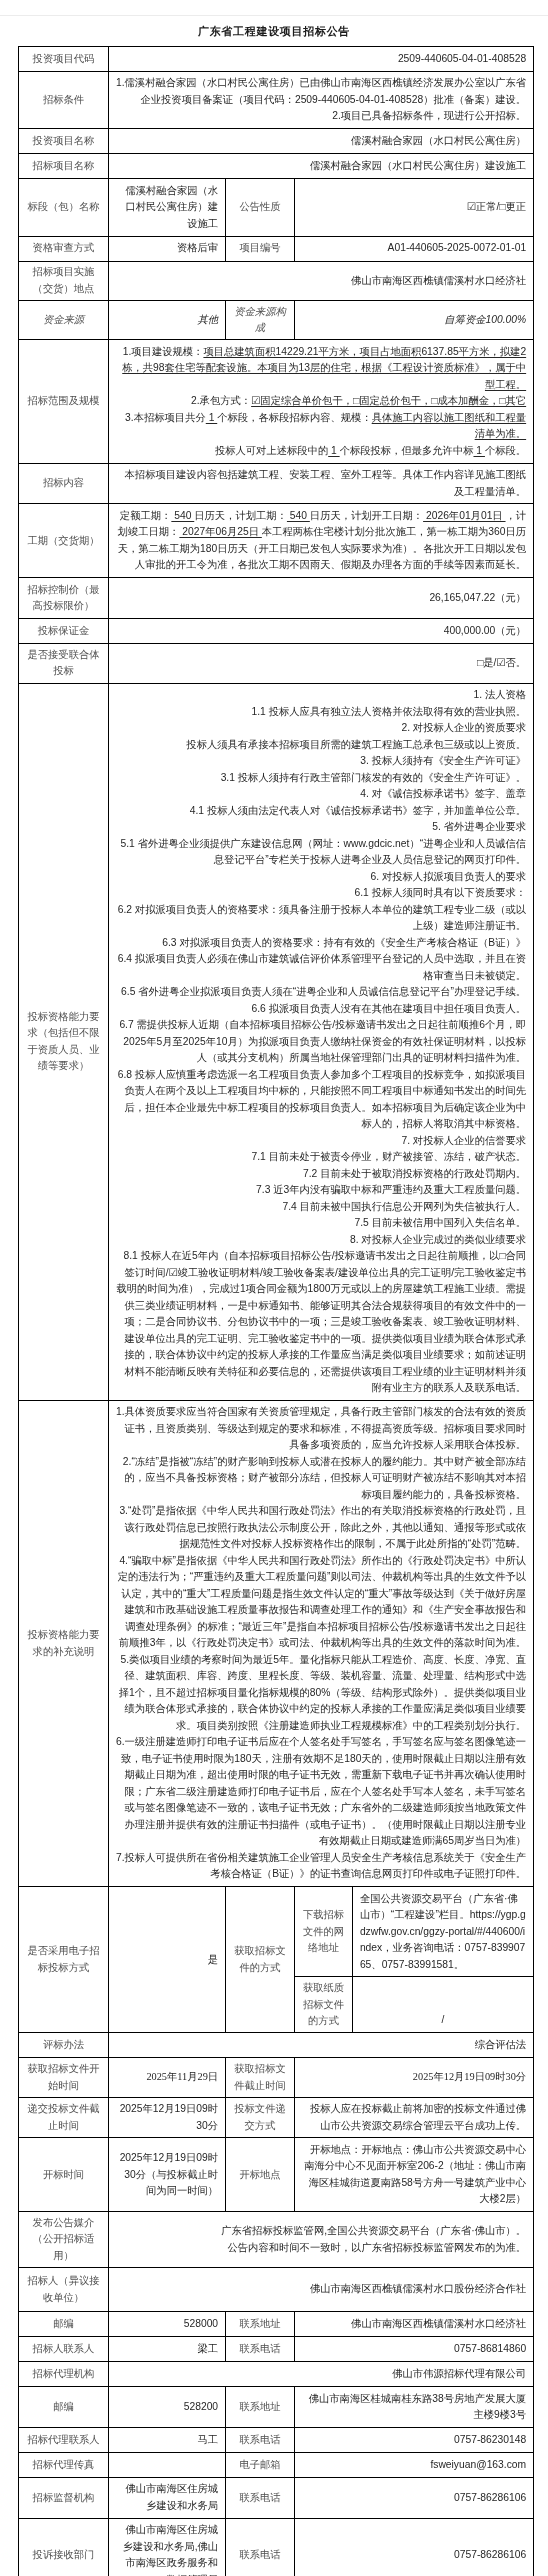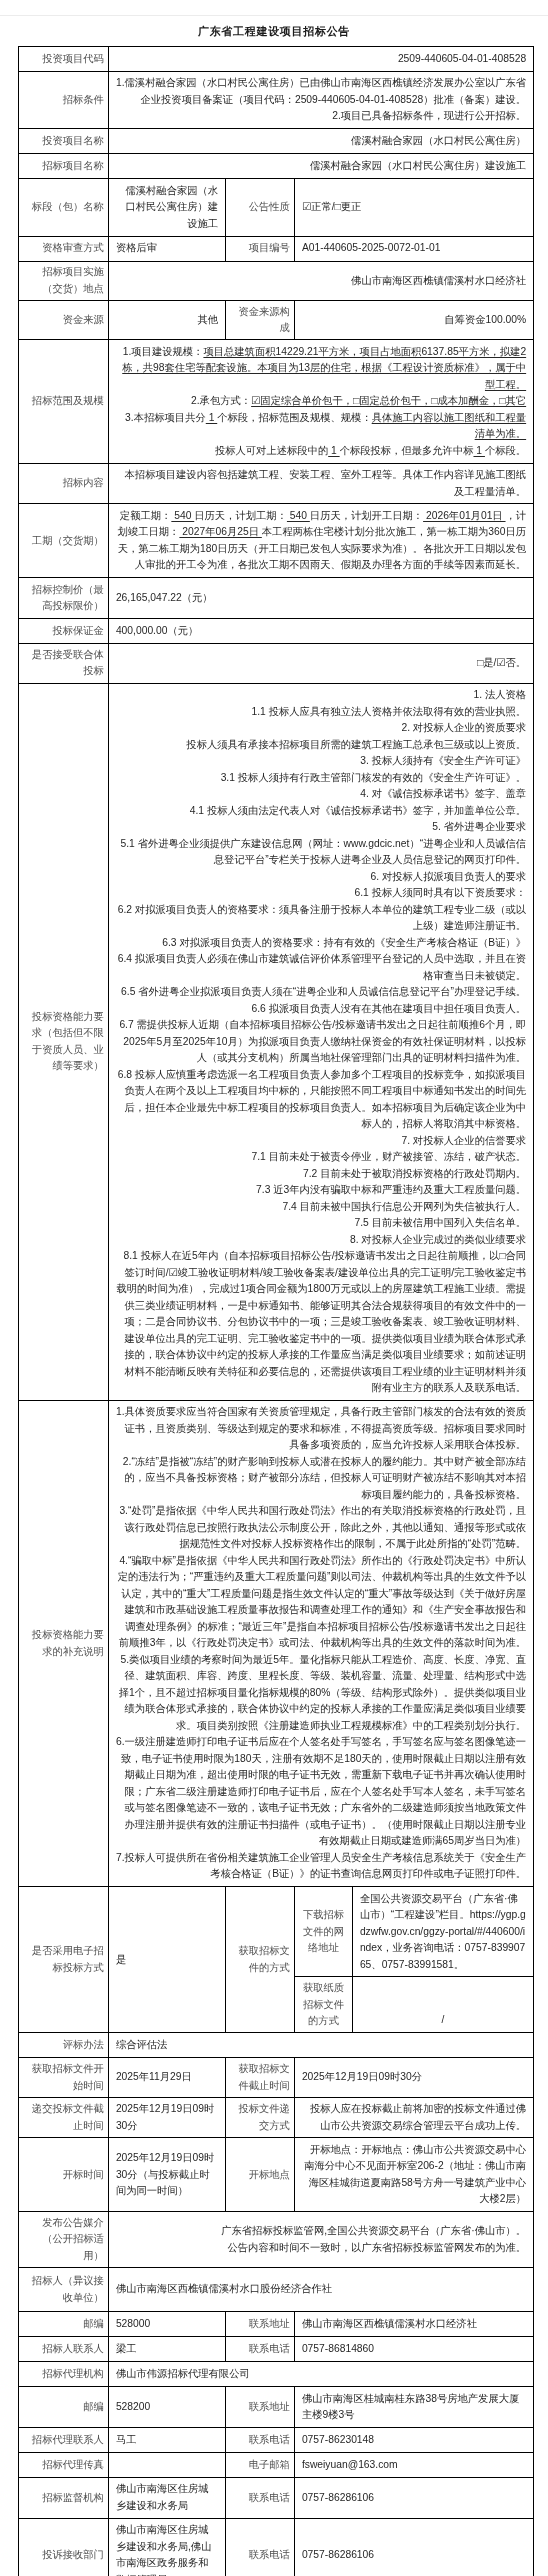--- a/index.html
+++ b/index.html
@@ -2,44 +2,44 @@
 <html style="font-size:11px"><head>
 <meta charset="utf-8">
 <style>
   html,body{margin:0;padding:0;background:#fff;}
   body{width:548px;font-family:"Liberation Sans","DejaVu Sans",sans-serif;color:#2b2b2b;}
   .top-rule{height:15px;border-bottom:1.4px solid #ececec;}
   .page-title{font-size:11px;font-weight:bold;text-align:center;color:#1c1c1c;padding:8.2px 0 6.9px 0;letter-spacing:0.7px;}
   table.doc{border-collapse:collapse;table-layout:fixed;width:514px;margin:0 0 1.4px 18px;}
   col.c1{width:90px;} col.c2{width:117px;} col.c3{width:69px;} col.c4{width:239px;}
   td{border:0.7px solid #000;vertical-align:middle;font-size:10.3px;line-height:16.5px;word-break:break-all;}
-  td.lbl{text-align:right;color:#4f4f4f;padding:2.7px 4.1px;}
+  td.lbl{text-align:center;color:#4f4f4f;padding:2.7px 4.1px;}
   td.val{padding:3.4px 6.9px;text-align:right;color:#262626;}
-  td.val.ctr{text-align:left;}
+  td.val.ctr{text-align:right;}
   td.nested{padding:0;}
   .ln{min-height:16.5px;}
   .u{text-decoration:underline;text-underline-offset:2.1px;}
   .subrow{display:flex;align-items:stretch;}
   .subrow + .subrow{border-top:0.7px solid #000;align-items:flex-end;}
   .sublbl{width:58px;flex:0 0 58px;border-right:0.7px solid #000;display:flex;align-items:center;justify-content:center;text-align:center;color:#4f4f4f;padding:2.7px 4.1px;box-sizing:border-box;}
   .subval{flex:1;display:flex;align-items:center;padding:3.4px 6.9px;color:#262626;box-sizing:border-box;}
   .subval.ctr{justify-content:center;}
   .subrow.r1{min-height:82px;}
   .subrow.r2{min-height:49px;}
   tr{height:25px;}
   tr[data-name="tender-conditions"]{height:51px;}
   tr[data-name="section-package"]{height:49px;}
   tr[data-name="implementation-site"]{height:36px;}
-  tr[data-name="fund-source"]{height:36px;}
+  tr[data-name="fund-source"]{height:36px;font-style:italic;}
   tr[data-name="tender-scope"]{height:96px;}
   tr[data-name="tender-content"]{height:36px;}
   tr[data-name="construction-period"]{height:73px;}
   tr[data-name="tender-control-price"]{height:41px;}
   tr[data-name="joint-venture"]{height:36px;margin-left:39px;}
-  tr[data-name="doc-obtain-time"]{height:36px;}
+  tr[data-name="doc-obtain-time"]{height:36px;font-family:Liberation Serif, serif;}
   tr[data-name="bid-submission"]{height:36px;padding-left:8px;}
   tr[data-name="bid-opening"]{height:51px;}
   tr[data-name="announcement-media"]{height:49px;}
   tr[data-name="tenderer"]{height:44px;}
   tr[data-name="agency-postcode"]{height:36px;}
   tr[data-name="supervision-agency"]{height:36px;}
   tr[data-name="complaint-receiving"]{height:60px;}
 </style>
 </head>
 <body>
@@ -94,21 +94,21 @@
         <td class="lbl" data-name="fund-source-label">资金来源</td>
         <td class="val" data-name="fund-source-value">其他</td>
         <td class="lbl" data-name="fund-source-label-2">资金来源构成</td>
         <td class="val" data-name="fund-source-value-2">自筹资金100.00%</td>
       </tr>
       <tr data-name="tender-scope">
         <td class="lbl" data-name="tender-scope-label">招标范围及规模</td>
         <td class="val" colspan="3" data-name="tender-scope-value">
           <div class="ln" data-name="text-line"><span data-name="text-segment">1.项目建设规模：</span><span class="u" data-name="underlined-text">项目总建筑面积14229.21平方米，项目占地面积6137.85平方米，拟建2栋，共98套住宅等配套设施。本项目为13层的住宅，根据《工程设计资质标准》，属于中型工程。</span></div>
           <div class="ln" data-name="text-line"><span data-name="text-segment">2.承包方式：</span><span class="u" data-name="underlined-text">☑固定综合单价包干，□固定总价包干，□成本加酬金，□其它</span></div>
-          <div class="ln" data-name="text-line"><span data-name="text-segment">3.本招标项目共分</span><span class="u" data-name="underlined-text"> 1 </span><span data-name="text-segment">个标段，招标范围及规模、规模：</span><span class="u" data-name="underlined-text">具体施工内容以施工图纸和工程量清单为准。</span></div>
+          <div class="ln" data-name="text-line"><span data-name="text-segment">3.本招标项目共分</span><span class="u" data-name="underlined-text"> 1 </span><span data-name="text-segment">个标段，各标段招标内容、规模：</span><span class="u" data-name="underlined-text">具体施工内容以施工图纸和工程量清单为准。</span></div>
           <div class="ln" data-name="text-line"><span data-name="text-segment">投标人可对上述标段中的</span><span class="u" data-name="underlined-text"> 1 </span><span data-name="text-segment">个标段投标，但最多允许中标</span><span class="u" data-name="underlined-text"> 1 </span><span data-name="text-segment">个标段。</span></div>
         </td>
       </tr>
       <tr data-name="tender-content">
         <td class="lbl" data-name="tender-content-label">招标内容</td>
         <td class="val" colspan="3" data-name="tender-content-value">本招标项目建设内容包括建筑工程、安装工程、室外工程等。具体工作内容详见施工图纸及工程量清单。</td>
       </tr>
       <tr data-name="construction-period">
         <td class="lbl" data-name="construction-period-label">工期（交货期）</td>
         <td class="val" colspan="3" data-name="construction-period-value">

